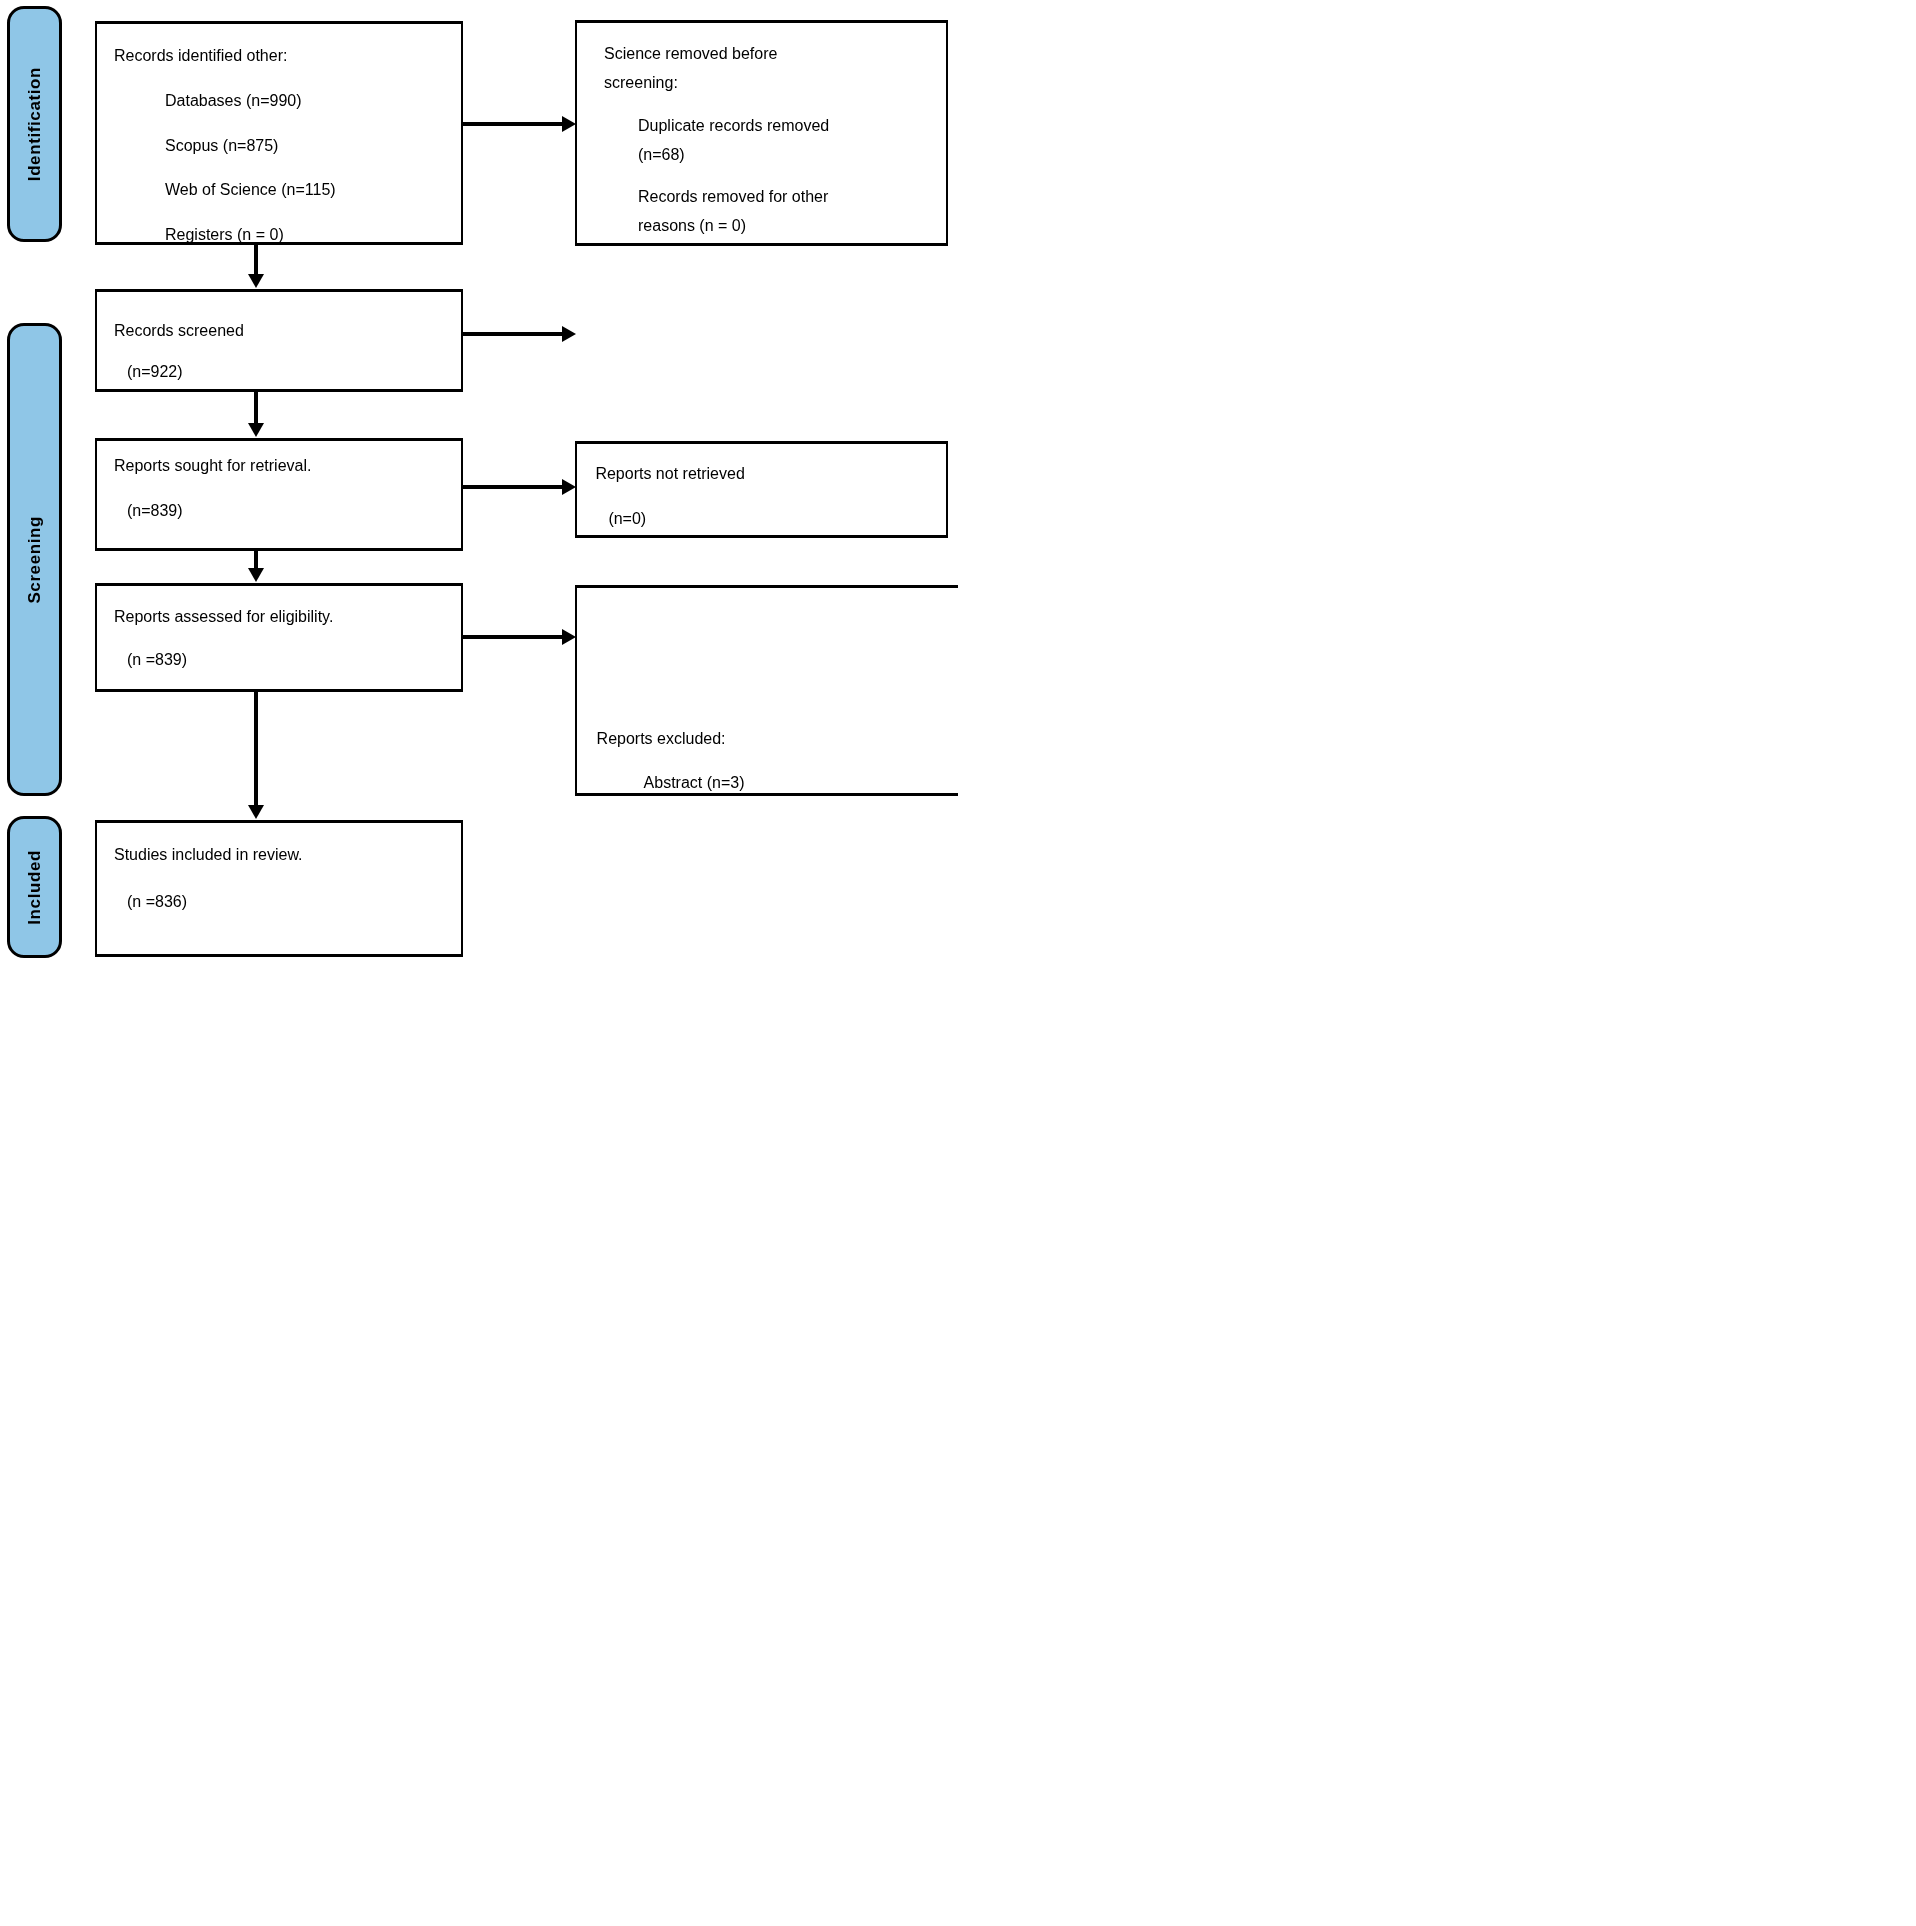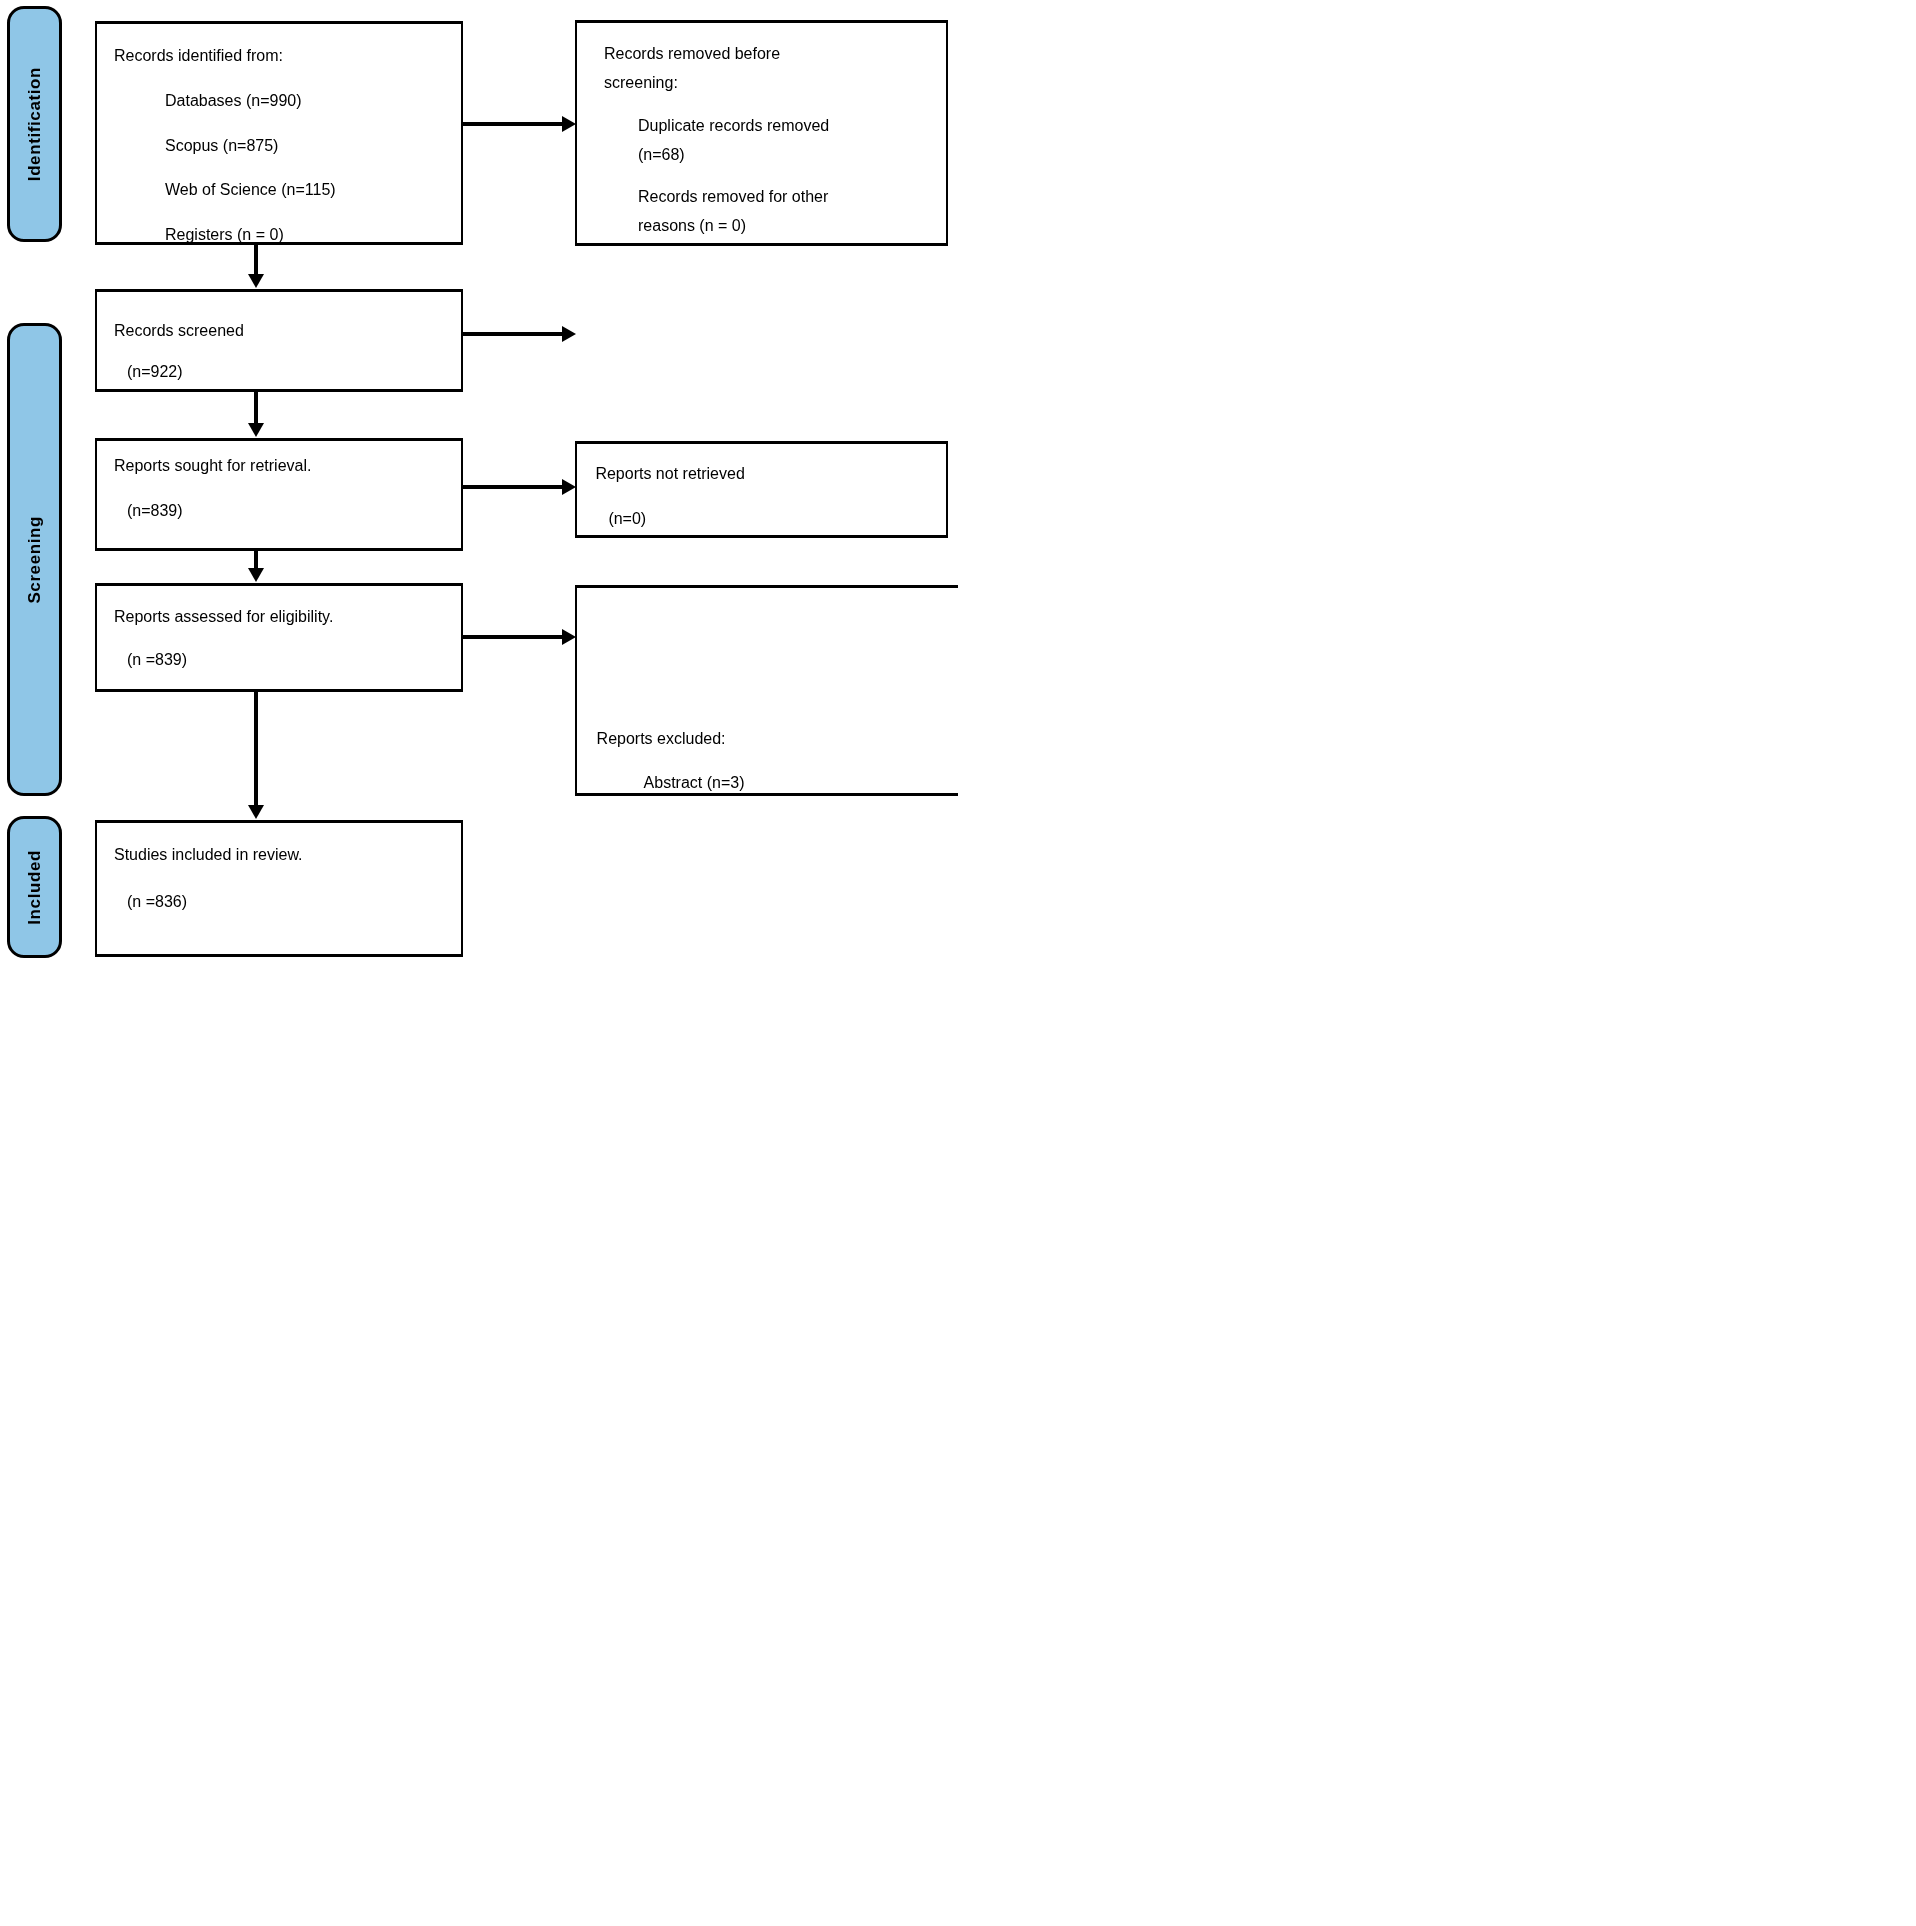--- a/index.html
+++ b/index.html
@@ -110,21 +110,21 @@
     <span class="stage-label">Identification</span>
   </div>
   <div class="stage" id="stage-screening">
     <span class="stage-label">Screening</span>
   </div>
   <div class="stage" id="stage-included">
     <span class="stage-label">Included</span>
   </div>
 
   <div class="box" id="box-identified">
-    <div class="line">Records identified from:</div>
+    <div class="line">Records identified other:</div>
     <div class="line indent">Databases (n=990)</div>
     <div class="line indent">Scopus (n=875)</div>
     <div class="line indent">Web of Science (n=115)</div>
     <div class="line indent">Registers (n = 0)</div>
   </div>
 
   <div class="box" id="box-screened">
     <div class="line">Records screened</div>
     <div class="line">(n=922)</div>
   </div>
@@ -138,21 +138,21 @@
     <div class="line">Reports assessed for eligibility.</div>
     <div class="line">(n =839)</div>
   </div>
 
   <div class="box" id="box-included">
     <div class="line">Studies included in review.</div>
     <div class="line">(n =836)</div>
   </div>
 
   <div class="box" id="box-removed">
-    <div class="r1-title"><span>Records removed </span><span class="it">before</span></div>
+    <div class="r1-title"><span>Science removed </span><span class="it">before</span></div>
     <div class="r1-title"><span class="it">screening</span><span>:</span></div>
     <div class="r1-item">
       <div>Duplicate records removed</div>
       <div>(n=68)</div>
     </div>
     <div class="r1-item">
       <div>Records removed for other</div>
       <div>reasons (n = 0)</div>
     </div>
   </div>

